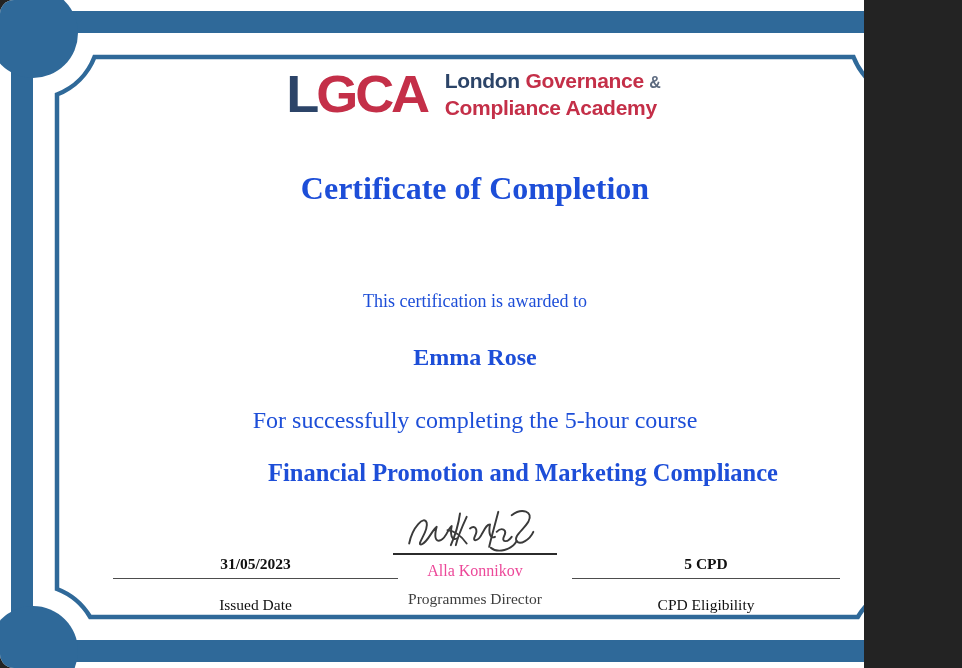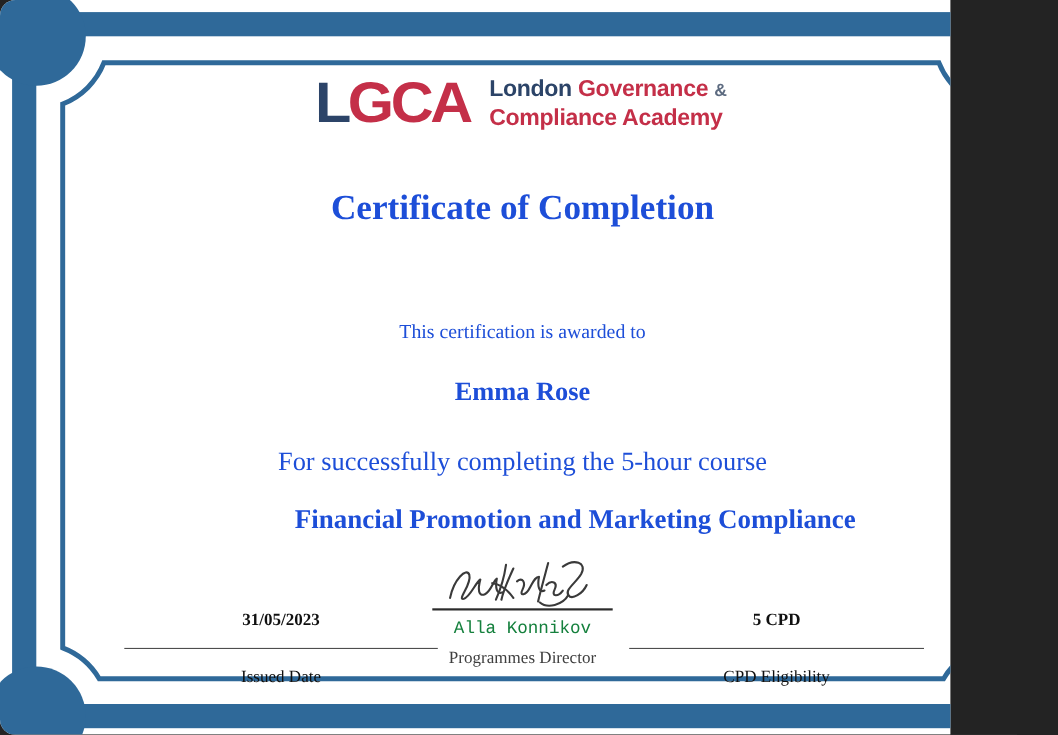--- a/index.html
+++ b/index.html
@@ -27,27 +27,27 @@
   .title{top:170px;font-size:32px;font-weight:700;}
   .award-line{top:291px;font-size:18px;}
   .recipient{top:344px;font-size:24px;font-weight:700;}
   .course-line{top:407px;font-size:24px;}
   .course-title{top:459px;font-size:24.5px;font-weight:700;padding-left:48px;}
 
   
   .sig-col{position:absolute;top:506px;left:375px;width:200px;text-align:center;}
   .sig-svg{display:block;margin:0 auto;width:170px;height:50px;}
   .sig-line{width:164px;margin:-3px auto 0;border-top:2px solid #2b2b2b;}
-  .sig-name{margin-top:7px;font-size:16px;color:#15803d;font-family:Liberation Mono, monospace;}
+  .sig-name{margin-top:7px;font-size:16px;color:#ec4899;}
   .sig-role{margin-top:10px;font-size:15.5px;color:#3e3e3e;}
 
   .foot-col{position:absolute;top:555px;text-align:center;color:#101010;}
   .foot-left{left:113px;width:285px;}
   .foot-right{left:572px;width:268px;}
-  .foot-value{font-size:15.5px;font-weight:700;padding-bottom:16px;
+  .foot-value{font-size:15.5px;font-weight:700;padding-bottom:5px;
               border-bottom:1.6px solid #4d4d4d;}
   .foot-label{margin-top:17px;font-size:15.5px;}
 </style>
 </head>
 <body>
 
 <div class="screen">
   <div class="page">
 
     <svg class="border-svg" viewBox="0 0 950 668" aria-hidden="true">

